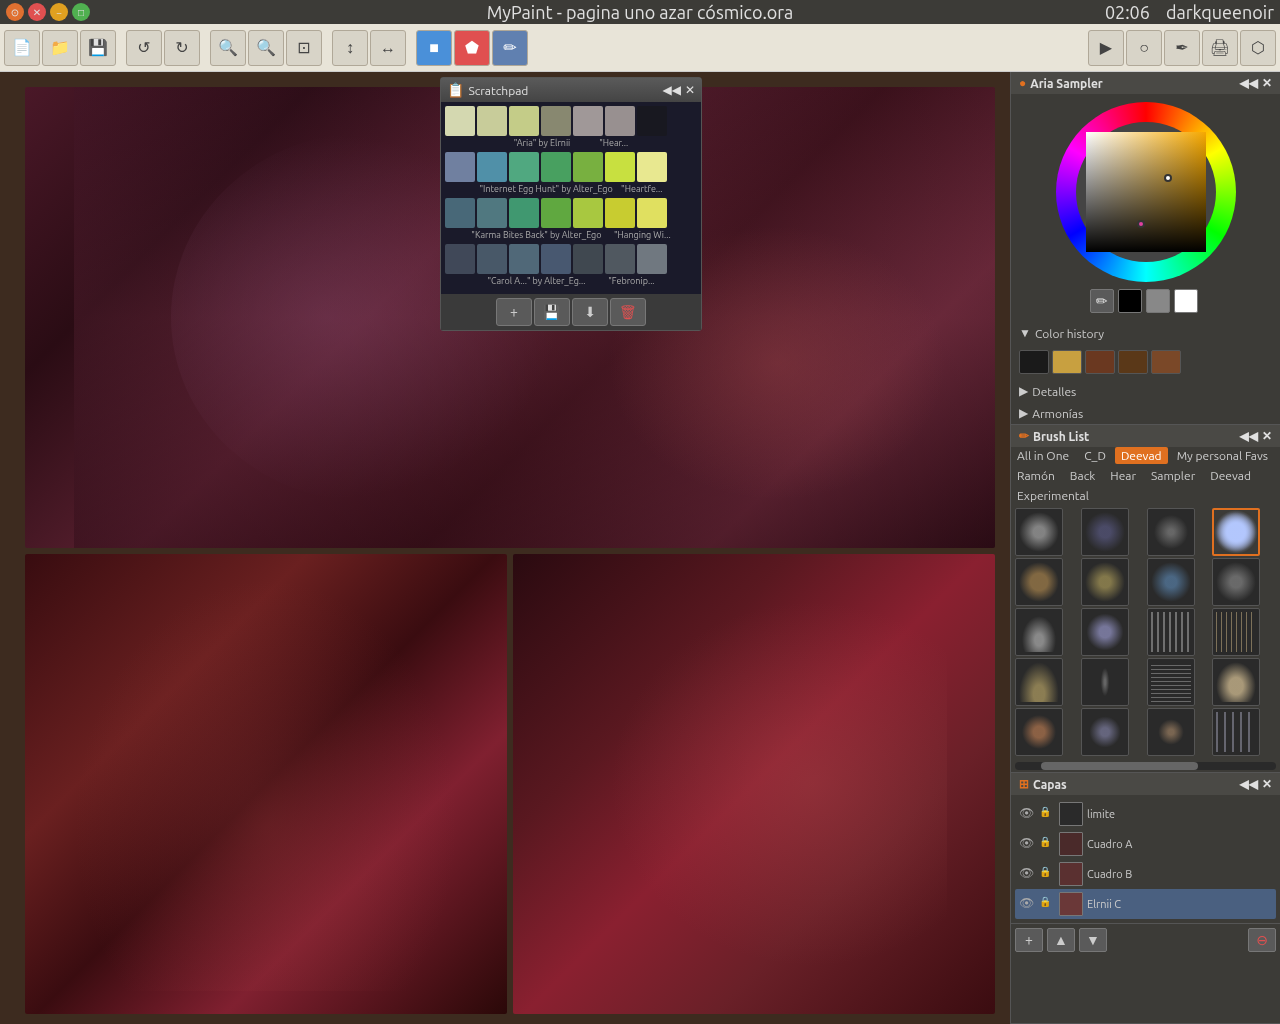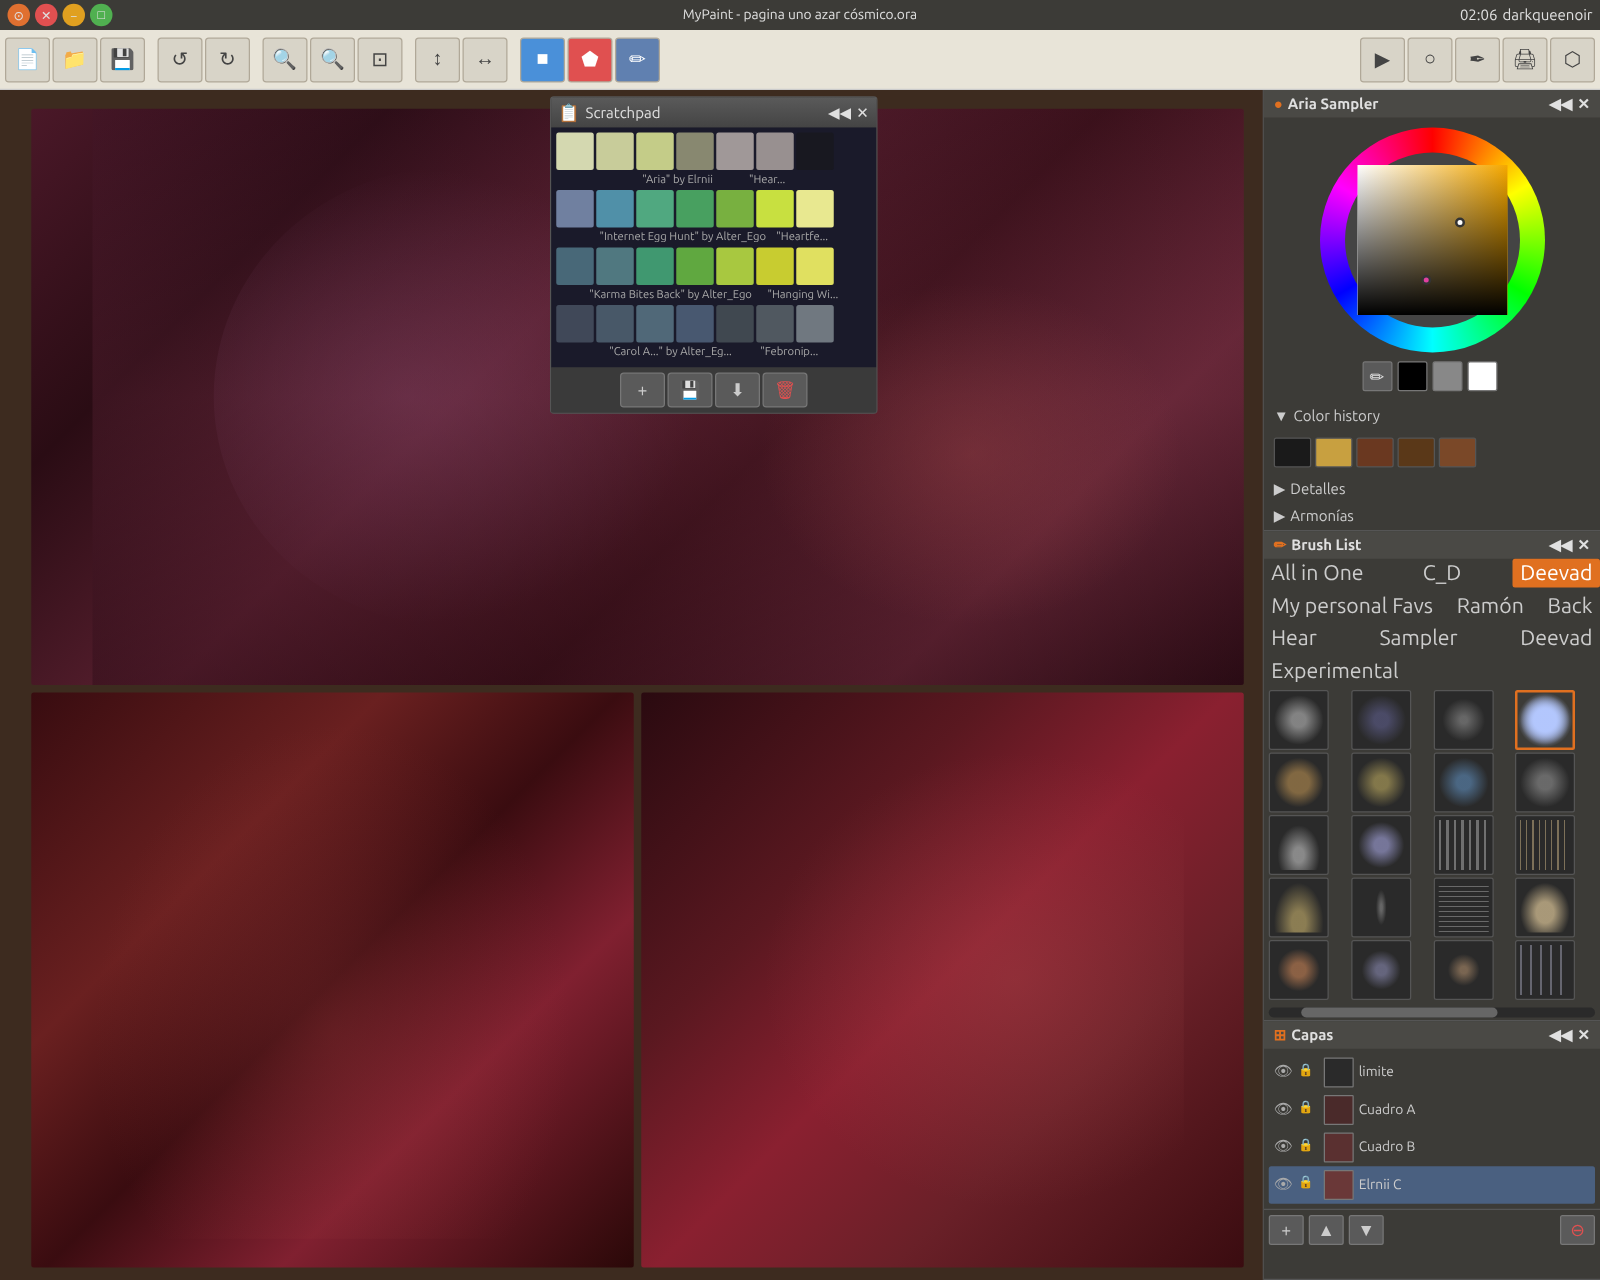--- a/index.html
+++ b/index.html
@@ -10,22 +10,22 @@
       height: 24px;
       background: #3c3b37;
       display: flex;
       align-items: center;
       padding: 0 6px;
       color: #e0e0e0;
       font-size: 12px;
       position: relative;
     }
     #system-bar .left { display: flex; align-items: center; gap: 4px; }
-    #system-bar .title { position: absolute; left: 50%; transform: translateX(-50%); font-size: 11px; }
-    #system-bar .right { margin-left: auto; display: flex; align-items: center; gap: 4px; font-size: 12px; }
+    #system-bar .title { position: absolute; left: 50%; transform: translateX(-50%); font-size: 18px; }
+    #system-bar .right { margin-left: auto; display: flex; align-items: center; gap: 16px; font-size: 18px; }
     .sys-icon { width: 18px; height: 18px; border-radius: 50%; display: inline-flex; align-items: center; justify-content: center; font-size: 10px; }
     .sys-icon.close { background: #e05050; }
     .sys-icon.min { background: #e0a020; }
     .sys-icon.max { background: #50b050; }
     .sys-icon.ubuntu { background: #e07030; }
 
     
     #toolbar {
       height: 48px;
       background: #e8e4d8;
@@ -216,22 +216,21 @@
       gap: 4px;
       cursor: pointer;
       color: #ccc;
       font-size: 12px;
     }
     .brush-tags {
       display: flex;
       flex-wrap: wrap;
       gap: 3px;
       padding: 0;
-      font-size: 17px;
-      justify-content: space-between;
+      font-size: 12px;
     }
     .brush-tag {
       padding: 2px 6px;
       border-radius: 2px;
       cursor: pointer;
       color: #ccc;
     }
     .brush-tag.active { background: #e07020; color: #fff; border-radius: 2px; }
     .brush-grid {
       display: grid;

